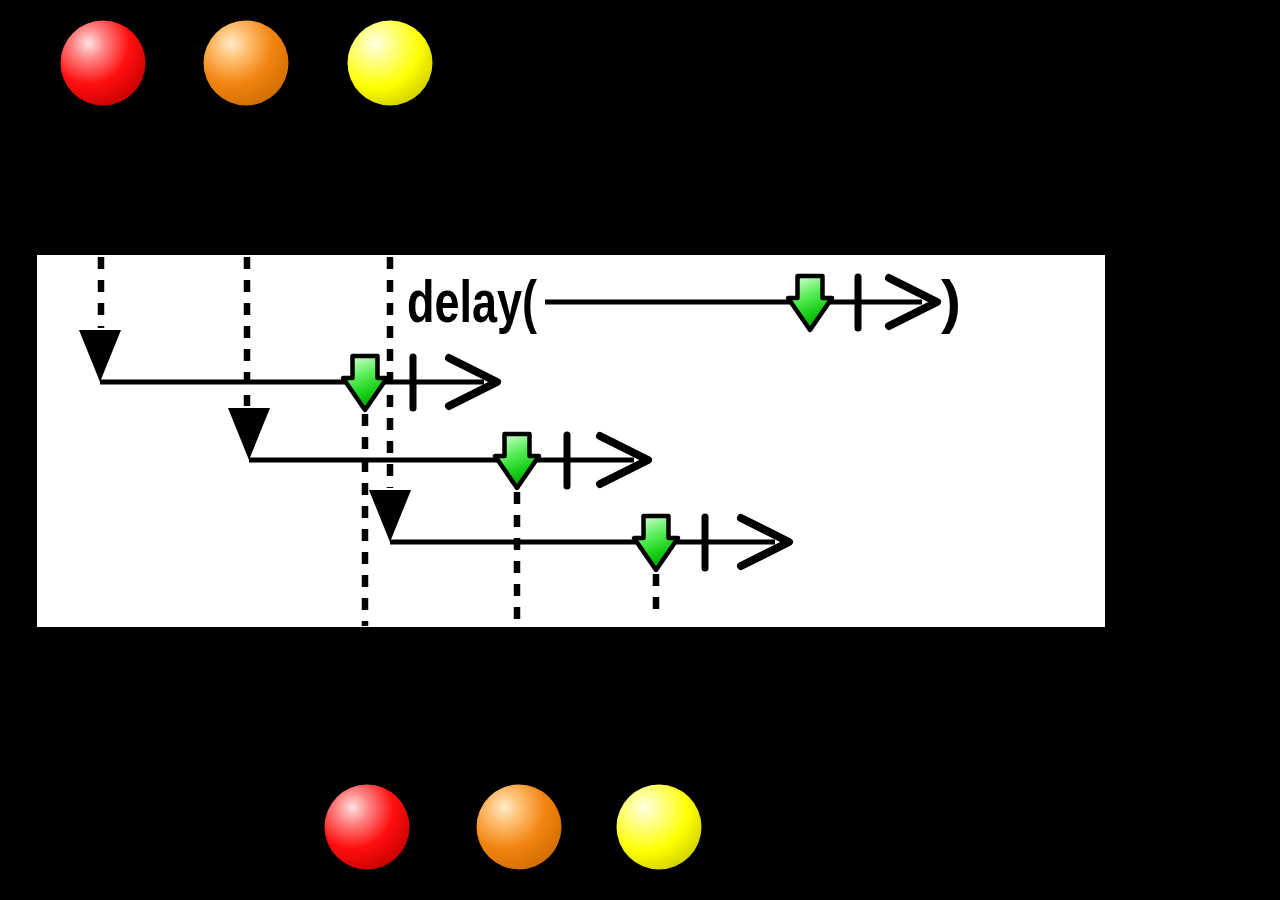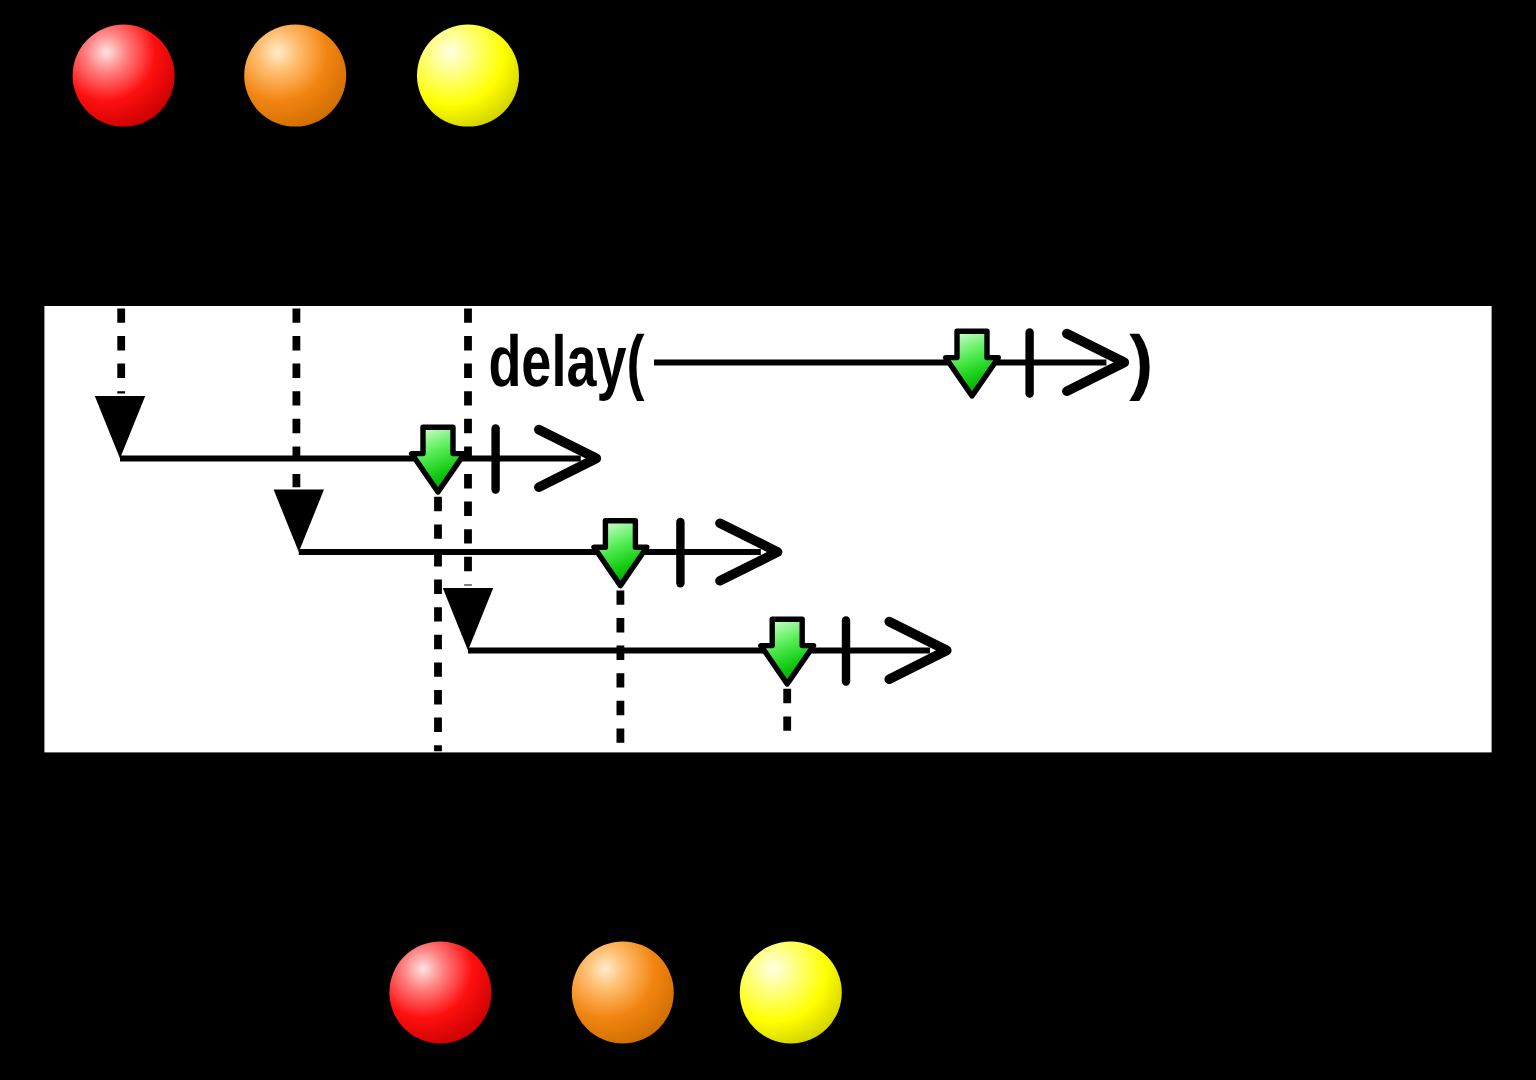--- a/index.html
+++ b/index.html
@@ -1,18 +1,18 @@
 <!DOCTYPE html>
 <html><head>
 <meta charset="utf-8">
 <style>
   html, body { margin: 0; padding: 0; background: #000; }
   .stage {
     position: relative;
-    width: 1280px;
+    width: 1105px;
     height: 900px;
     background: #000;
     overflow: hidden;
     font-family: "Liberation Sans", sans-serif;
   }
   svg { display: block; }
   .op-label {
     font-family: "Liberation Sans", "DejaVu Sans", sans-serif;
     font-weight: 700;
     font-size: 60px;

